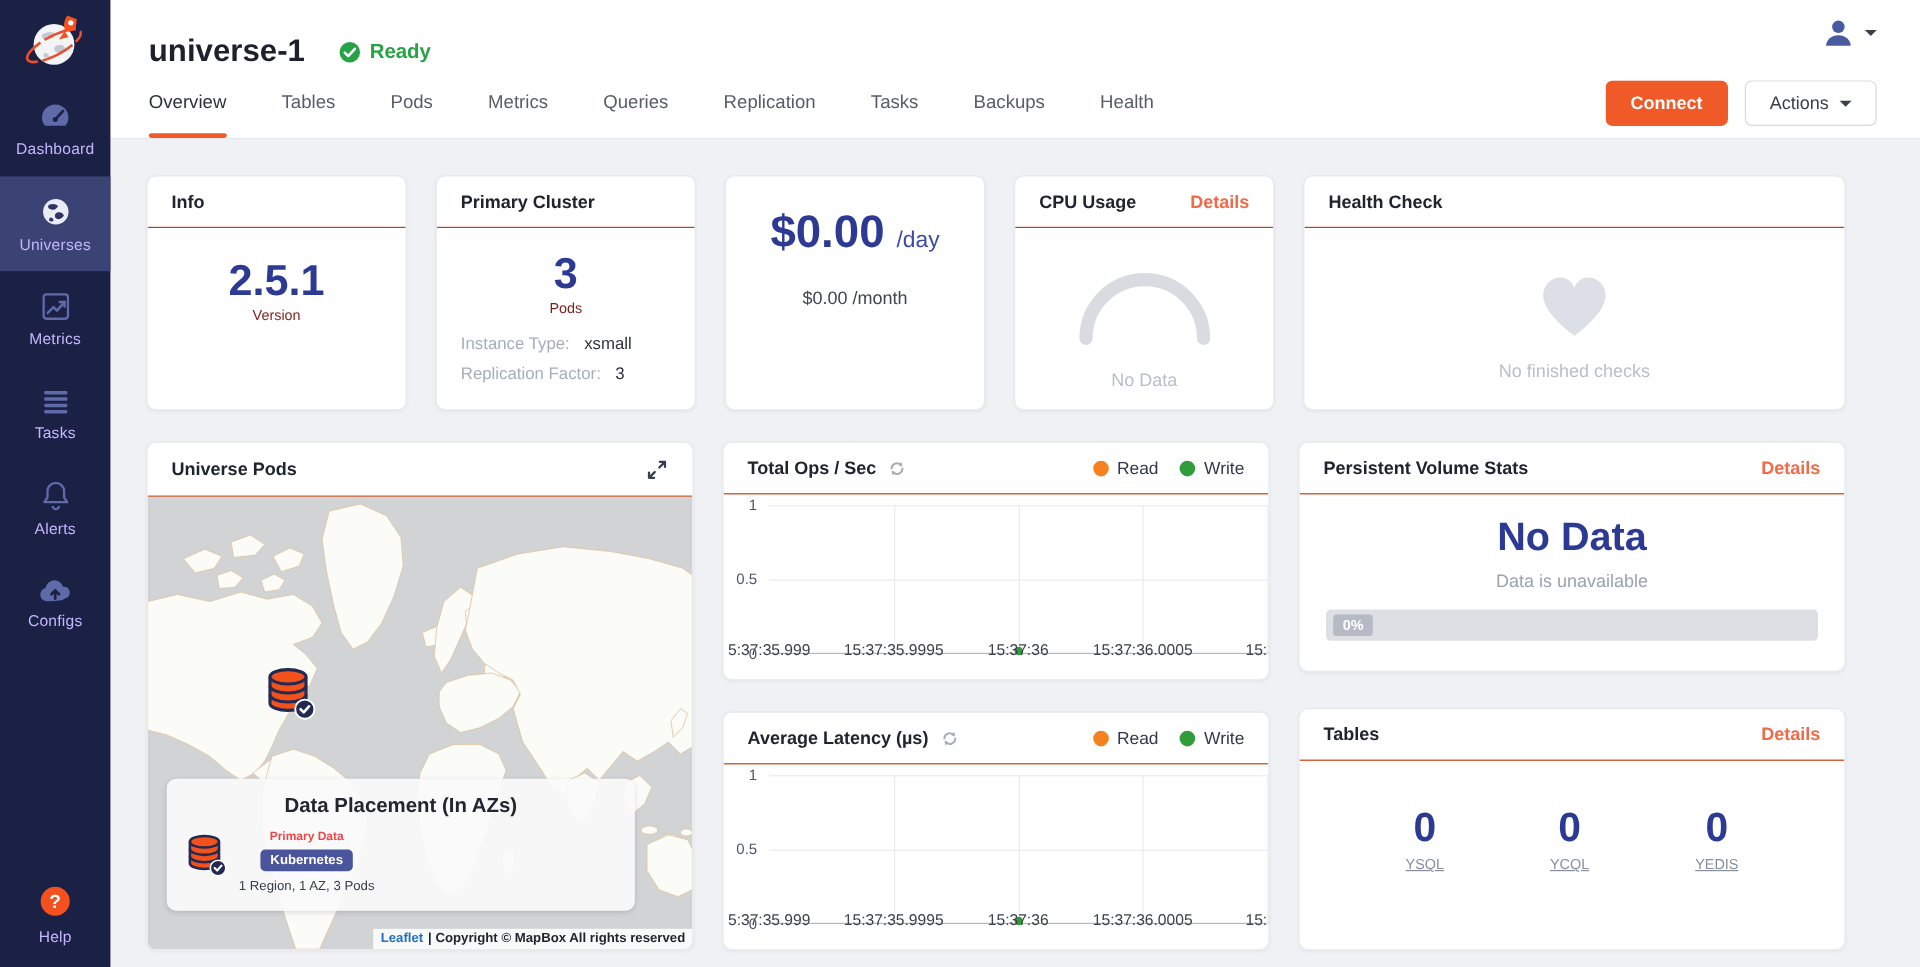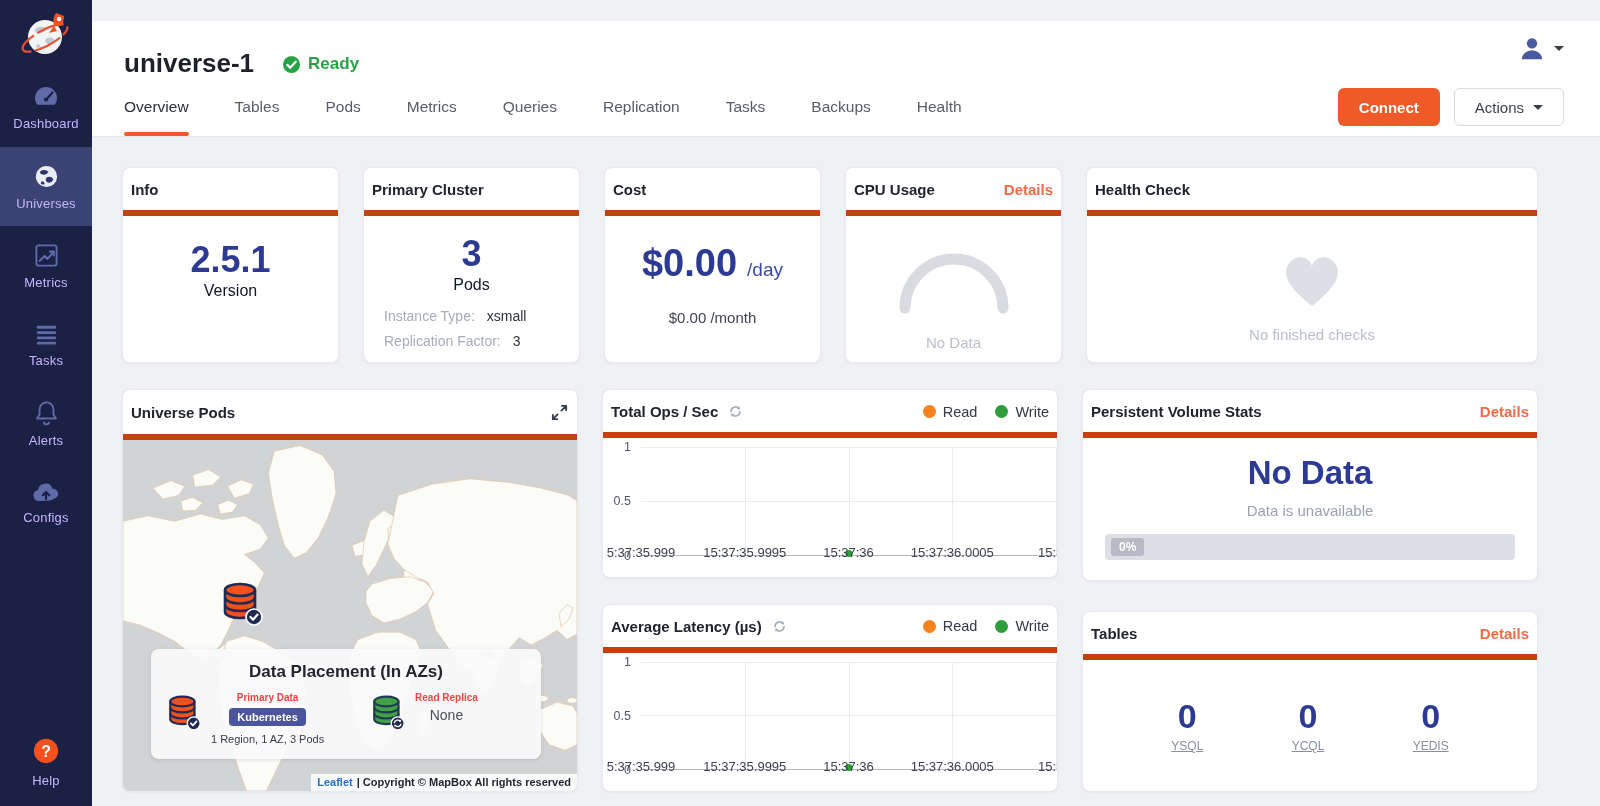--- a/index.html
+++ b/index.html
@@ -10,21 +10,21 @@
   .sidebar { width:92px; background:#1b2045; color:#fff; display:flex; flex-direction:column; position:relative; flex-shrink:0; }
   .logo-wrap { height:66px; display:flex; align-items:center; justify-content:center; margin-top:2px; }
   .nav-item { height:79px; display:flex; flex-direction:column; align-items:center; justify-content:center; gap:6px; cursor:pointer; font-size:13px; }
   .nav-item .nicon { color:#5f6aa8; display:flex; }
   .nav-item.active { background:#3a4374; }
   .nav-item.active .nicon { color:#e9ecf5; }
   .nav-label { color:#c4b5fd; letter-spacing:.2px; }
   .help-item { position:absolute; bottom:12px; left:0; right:0; height:64px; display:flex; flex-direction:column; align-items:center; justify-content:center; gap:5px; cursor:pointer; font-size:13px; }
 
   
-  .main { flex:1; display:flex; flex-direction:column; min-width:0;margin-top:21px; }
+  .main { flex:1; display:flex; flex-direction:column; min-width:0; }
   .topbar { background:#fff; padding:0 36px 0 32px; border-bottom:1px solid #e6e7eb; flex-shrink:0; }
   .title-row { height:57px; display:flex; align-items:flex-end; position:relative; }
   .page-title { font-size:26px; font-weight:800; color:#1e212b; line-height:1; padding-bottom:2px;}
   .status-badge { display:flex; align-items:center; gap:7px; margin-left:28px; color:#27a345; font-weight:700; font-size:17px; padding-bottom:4px; }
   .user-menu { position:absolute; right:0; top:14px; display:flex; align-items:center; gap:9px; cursor:pointer; }
   .caret { width:0; height:0; border-left:5px solid transparent; border-right:5px solid transparent; border-top:5px solid #3a3f4a; }
   .tabs-row { height:58px; display:flex; align-items:stretch; position:relative; }
   .tabs { display:flex; align-items:center; }
   .tab { position:relative; margin-right:46px; font-size:15.5px; color:#575c68; cursor:pointer; display:flex; align-items:center; height:100%; }
   .tab.active { color:#2c303b; }
@@ -39,43 +39,43 @@
   .row1 { display:flex; gap:24px; height:196px; flex-shrink:0; }
   .row2 { display:flex; gap:24px; flex:1; min-height:0;text-align:center; }
   .col { display:flex; flex-direction:column; min-height:0; }
   .col-map { width:456px; }
   .col-charts { width:456px; gap:26px; }
   .col-right { flex:1; gap:30px; }
 
   .card { background:#fff; border:1px solid #e8e9ee; border-radius:8px; box-shadow:0 1px 3px rgba(40,44,63,.05); display:flex; flex-direction:column; overflow:hidden; }
   .card.small { width:217px; flex-shrink:0; }
   .card.grow { flex:1; }
-  .card-header { display:flex; align-items:center; justify-content:space-between; padding:13px 8px 12px; font-size:15px; font-weight:700; color:#20242e; border-bottom:6px solid #c2410c; flex-shrink:0; }
+  .card-header { display:flex; align-items:center; justify-content:space-between; padding:13px 20px 12px; font-size:15px; font-weight:700; color:#20242e; border-bottom:1px solid #c2410c; flex-shrink:0; }
   .details-link { color:#f26a47; font-weight:600; font-size:15px; cursor:pointer; }
 
   .metric-body { flex:1; display:flex; flex-direction:column; align-items:center; padding-top:24px; }
   .metric-value { font-size:36px; font-weight:700; color:#2d3a94; line-height:1.1; }
-  .metric-label { font-size:16px; color:#0f172a; margin-top:2px;text-align:right; }
+  .metric-label { font-size:12px; color:#7f1d1d; margin-top:2px;text-align:right; }
   .kv-rows { width:100%; padding:14px 20px 0; display:flex; flex-direction:column; gap:9px; }
   .kv { display:flex; font-size:14px; }
   .kv .k { color:#a6aebb; }
   .kv .v { color:#2e323e; margin-left:12px; }
 
   .cost-line { display:flex; align-items:baseline; gap:10px; margin-top:4px;}
   .cost-value { font-size:38px; font-weight:700; color:#2d3a94; }
   .cost-unit { font-size:19px; color:#3c4ba9; }
   .cost-secondary { font-size:15px; color:#3f4450; margin-top:24px; }
 
   .nodata-text { font-size:15px; color:#b9bfc9; }
 
   
   .map-body { position:relative; flex:1; background:#d2d3d5; overflow:hidden; }
   .map-svg { position:absolute; inset:0; width:100%; height:100%; }
   .map-marker { position:absolute; left:98px; top:140px; width:42px; height:46px; }
-  .placement-overlay { position:absolute; left:28px; bottom:32px; width:390px; background:rgba(250,250,251,.93); border-radius:8px; padding:13px 16px 14px; box-shadow:0 1px 4px rgba(0,0,0,.12); }
+  .placement-overlay { position:absolute; left:16px; bottom:32px; width:390px; background:rgba(250,250,251,.93); border-radius:8px; padding:13px 16px 14px; box-shadow:0 1px 4px rgba(0,0,0,.12); }
   .placement-title { font-size:17px; font-weight:700; color:#23262f; margin-bottom:10px; }
   .placement-cols { display:flex; }
   .placement-col { display:flex; gap:10px; }
   .placement-col.first { width:57%; }
   .pc-title { font-size:10px; font-weight:700; color:#ef4444; }
   .k8s-badge { display:inline-block; background:#4a559b; color:#fff; font-size:11px; font-weight:700; padding:3px 8px; border-radius:4px; margin-top:5px; }
   .pc-detail { font-size:11px; color:#383d49; margin-top:7px; }
   .pc-none { font-size:14px; color:#4a4f5a; margin-top:4px; }
   .attribution { position:absolute; right:0; bottom:0; background:rgba(255,255,255,.85); padding:2px 6px 3px; font-size:11px; font-weight:700; color:#1f232c; display:flex; gap:4px; }
   .attribution .leaflet { color:#2470c2; cursor:pointer; }
@@ -275,23 +275,20 @@
               </div>
               <div class="kv">
                 <span class="k">Replication Factor:</span>
                 <span class="v">3</span>
               </div>
             </div>
           </div>
         </section>
 
         <section class="card small">
-          <div class="card-header">
-              <span>Cost</span>
-            </div>
           <div class="metric-body" style="padding-top:22px;">
             <div class="cost-line">
               <span class="cost-value">$0.00</span>
               <span class="cost-unit">/day</span>
             </div>
             <div class="cost-secondary">$0.00 /month</div>
           </div>
         </section>
 
         <section class="card small">
@@ -402,34 +399,20 @@
                       <path d="M4,10 v22 a15,6 0 0 0 30,0 v-22" fill="#f2511b" stroke="#222a54" stroke-width="2.6"></path>
                       <path d="M4,17.5 a15,6 0 0 0 30,0 M4,25 a15,6 0 0 0 30,0" fill="none" stroke="#222a54" stroke-width="2.6"></path>
                       <ellipse cx="19" cy="10" rx="15" ry="6" fill="#f2511b" stroke="#222a54" stroke-width="2.6"></ellipse>
                       <circle cx="33" cy="37" r="8" fill="#222a54" stroke="#fff" stroke-width="1.6"></circle>
                       <path d="M29.5,37 l2.6,2.6 l4.4,-5" stroke="#fff" stroke-width="2.2" fill="none" stroke-linecap="round" stroke-linejoin="round"></path>
                     </svg>
                     <div>
                       <div class="pc-title">Primary Data</div>
                       <span class="k8s-badge">Kubernetes</span>
                       <div class="pc-detail">1 Region, 1 AZ, 3 Pods</div>
-                    </div>
-                  </div>
-                  <div class="placement-col">
-                    <svg width="34" height="40" viewBox="0 0 42 46">
-                      <path d="M4,10 v22 a15,6 0 0 0 30,0 v-22" fill="#43a047" stroke="#1f3c55" stroke-width="2.6"></path>
-                      <path d="M4,17.5 a15,6 0 0 0 30,0 M4,25 a15,6 0 0 0 30,0" fill="none" stroke="#1f3c55" stroke-width="2.6"></path>
-                      <ellipse cx="19" cy="10" rx="15" ry="6" fill="#43a047" stroke="#1f3c55" stroke-width="2.6"></ellipse>
-                      <circle cx="33" cy="37" r="8" fill="#222a54" stroke="#fff" stroke-width="1.6"></circle>
-                      <path d="M29,36 a4,4 0 0 1 7,-1.5 M37,38 a4,4 0 0 1 -7,1.5" stroke="#fff" stroke-width="1.7" fill="none" stroke-linecap="round"></path>
-                      <path d="M36.5,32 l0.8,2.8 l-2.8,0.4 z M29.5,42 l-0.8,-2.8 l2.8,-0.4 z" fill="#fff"></path>
-                    </svg>
-                    <div>
-                      <div class="pc-title">Read Replica</div>
-                      <div class="pc-none">None</div>
                     </div>
                   </div>
                 </div>
               </div>
 
               <div class="attribution">
                 <span class="leaflet">Leaflet</span>
                 <span>| Copyright © MapBox All rights reserved</span>
               </div>
             </div>

